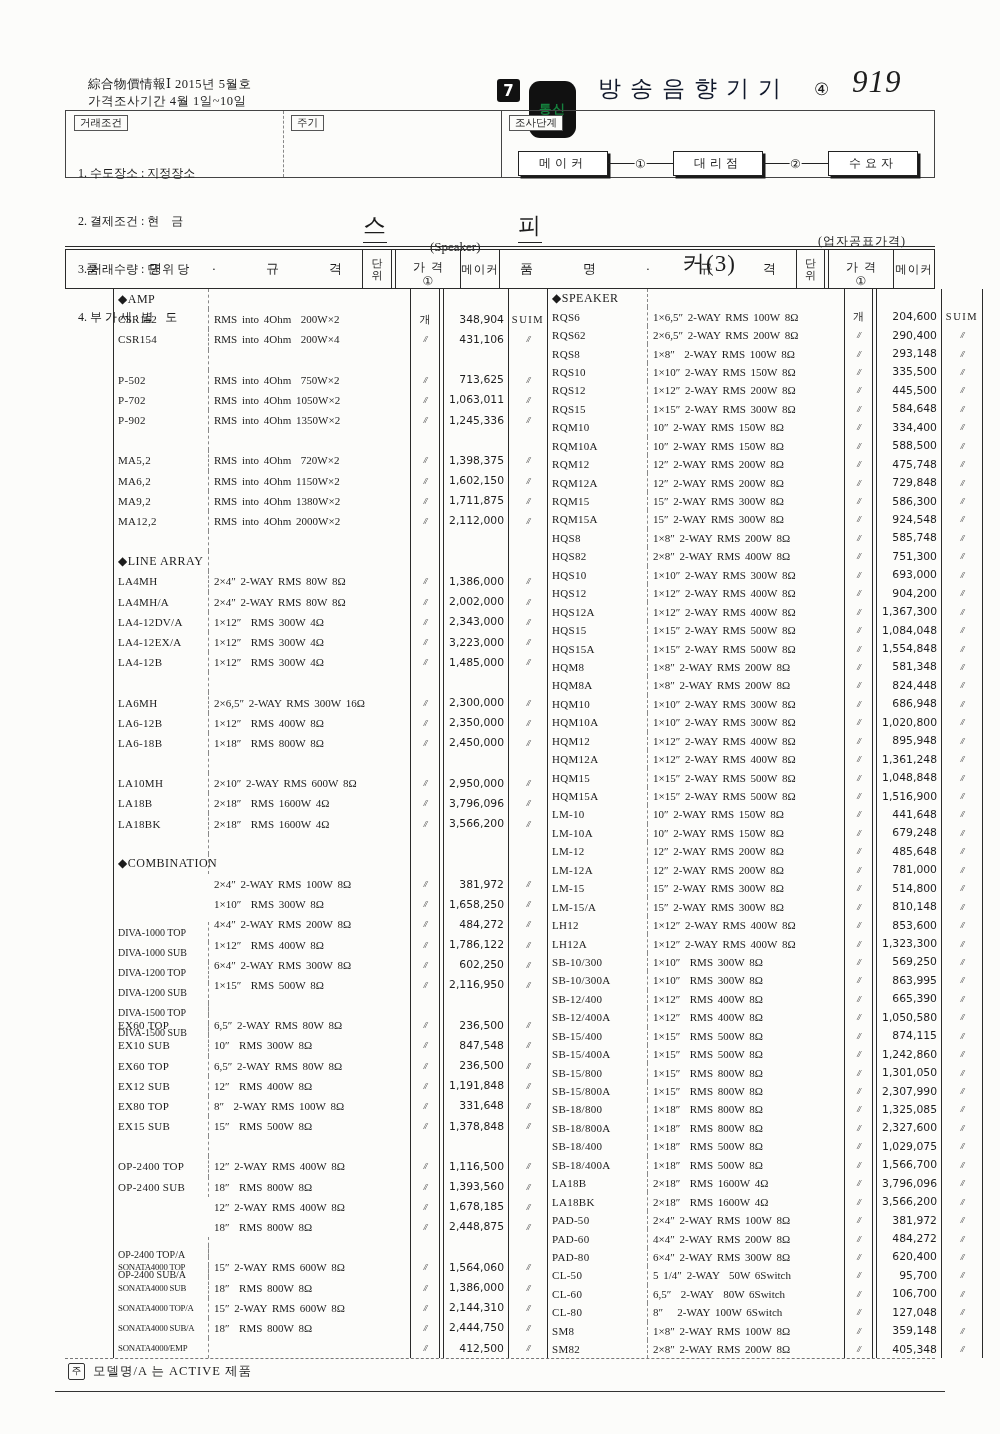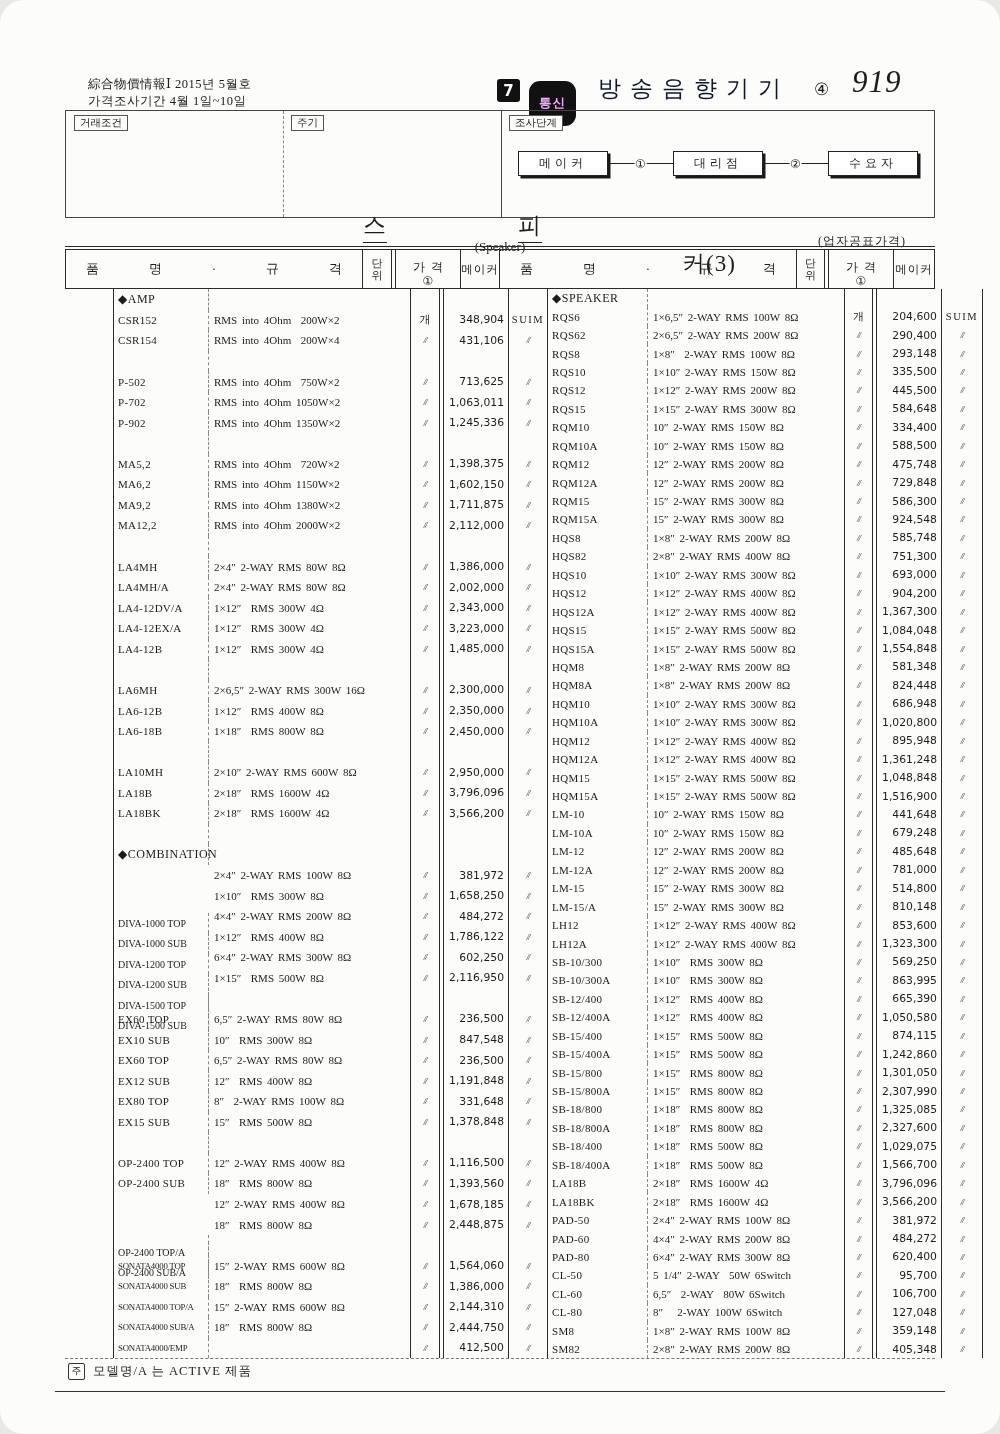--- a/index.html
+++ b/index.html
@@ -1,45 +1,45 @@
 <!DOCTYPE html>
 <html><head>
 <meta charset="utf-8">
 <style>
   html,body{margin:0;padding:0;background:#e8e8e6;}
   .page{position:relative;width:1000px;height:1434px;background:#fcfcfa;
-        font-family:"Liberation Serif","DejaVu Serif",serif;color:#1c1c1c;overflow:hidden;border-radius:24px;}
+        font-family:"Liberation Serif","DejaVu Serif",serif;color:#1c1c1c;overflow:hidden;}
   
   .journal{position:absolute;left:88px;top:76px;font-size:12.5px;line-height:17px;letter-spacing:.5px;}
   .secno{position:absolute;left:497px;top:79px;width:23px;height:23px;background:#111;color:#fff;
          font-family:"DejaVu Sans",sans-serif;font-weight:bold;font-size:15px;display:flex;
          align-items:center;justify-content:center;border-radius:3px;}
-  .badge{position:absolute;left:529px;top:81px;background:#111;color:#f0abfc;border-radius:11px;
-         padding:14px 10px;font-size:12.5px;font-weight:bold;letter-spacing:1px;}
+  .badge{position:absolute;left:529px;top:81px;background:#111;color:#15803d;border-radius:11px;
+         padding:20px 10px;font-size:12.5px;font-weight:bold;letter-spacing:1px;}
   .mtitle{position:absolute;left:598px;top:73px;font-size:23px;letter-spacing:9px;color:#0f172a;white-space:nowrap;}
   .mcircle{position:absolute;left:814px;top:79px;font-size:17px;}
   .pageno{position:absolute;left:852px;top:64px;font-size:31px;font-style:italic;letter-spacing:1px;}
   
-  .info{position:absolute;left:65px;top:110px;width:870px;height:108px;border:1px solid #444;box-sizing:border-box;}
+  .info{position:absolute;left:65px;top:110px;width:870px;height:68px;border:1px solid #444;box-sizing:border-box;}
   .div-dash{position:absolute;left:217px;top:0;bottom:0;border-left:1px dashed #888;}
   .div-solid{position:absolute;left:435px;top:0;bottom:0;border-left:1px solid #444;}
   .lbl{position:absolute;border:1px solid #555;font-size:10.5px;line-height:14px;padding:0 5px;background:#fcfcfa;}
   .terms{position:absolute;left:12px;top:22px;font-size:12px;line-height:16px;white-space:pre;}
   .notelines{position:absolute;left:228px;top:30px;font-size:12px;line-height:17px;white-space:pre;}
   .flow{position:absolute;left:452px;top:40px;width:400px;display:flex;align-items:center;}
   .sbox{width:88px;height:23px;border:1px solid #222;box-shadow:2.5px 2.5px 0 #1a1a1a;background:#fff;
         display:flex;align-items:center;justify-content:center;font-size:12px;letter-spacing:4px;}
   .link{flex:1;height:1px;background:#222;position:relative;}
   .link span{position:absolute;left:50%;top:50%;transform:translate(-50%,-50%);background:#fcfcfa;
         font-size:12px;padding:0 1px;}
   
   .tchar{position:absolute;top:210px;font-size:23px;letter-spacing:1px;}
   .tchar.u{border-bottom:1px solid #222;padding-bottom:1px;}
   .t1{left:363px;}.t2{left:518px;}.t3{left:682px;margin-top:38px;}
-  .speaker{position:absolute;left:430px;top:239px;width:140px;text-align:center;font-size:13px;}
+  .speaker{position:absolute;left:430px;top:239px;width:140px;text-align:left;font-size:13px;}
   .pnote{position:absolute;left:818px;top:233px;font-size:12px;letter-spacing:1px;}
   
   .ptable{position:absolute;left:65px;top:246px;width:870px;}
   .dblrule{height:4px;border-top:1px solid #2a2a2a;border-bottom:1px solid #2a2a2a;box-sizing:border-box;}
   .tflex{display:flex;}
   .half{width:435px;box-sizing:border-box;}
   .lh{border-left:1px solid #2a2a2a;border-right:1px solid #2a2a2a;}
   .rh{border-right:1px solid #2a2a2a;}
   .thead{height:38px;display:flex;}
   .theadrow{border-bottom:1.5px solid #2a2a2a;}
@@ -90,20 +90,26 @@
   <div class="secno">7</div>
   <div class="badge">통신</div>
   <div class="mtitle">방송음향기기</div>
   <div class="mcircle">④</div>
   <div class="pageno">919</div>
 
   <div class="info">
     <div class="div-dash"></div>
     <div class="div-solid"></div>
     <span class="lbl" style="left:8px;top:4px;">거래조건</span>
+    <div class="terms">
+      <div>1. 수도장소 : 지정장소</div>
+      <div>2. 결제조건 : 현    금</div>
+      <div>3. 거래수량 : 단 위 당</div>
+      <div>4. 부 가 세 : 별    도</div>
+    </div>
     <span class="lbl" style="left:225px;top:4px;text-align:center;">주기</span>
     <span class="lbl" style="left:443px;top:4px;">조사단계</span>
     <div class="flow">
       <div class="sbox">메이커</div>
       <div class="link">
           <span>①</span>
         </div>
       <div class="sbox">대리점</div>
       <div class="link">
           <span>②</span>
@@ -260,20 +266,28 @@
           </div>
           <div class="trow">
             <div class="c name"></div>
             <div class="c spec"></div>
             <div class="c unit"></div>
             <div class="c gapc"></div>
             <div class="c price"></div>
             <div class="c maker"></div>
           </div>
           <div class="trow">
+            <div class="c name sec">◆LINE ARRAY</div>
+            <div class="c spec"></div>
+            <div class="c unit"></div>
+            <div class="c gapc"></div>
+            <div class="c price"></div>
+            <div class="c maker"></div>
+          </div>
+          <div class="trow">
             <div class="c name">LA4MH</div>
             <div class="c spec">2×4″ 2-WAY RMS 80W 8Ω</div>
             <div class="c unit ditto">//</div>
             <div class="c gapc"></div>
             <div class="c price">1,386,000</div>
             <div class="c maker ditto">//</div>
           </div>
           <div class="trow">
             <div class="c name">LA4MH/A</div>
             <div class="c spec">2×4″ 2-WAY RMS 80W 8Ω</div>

